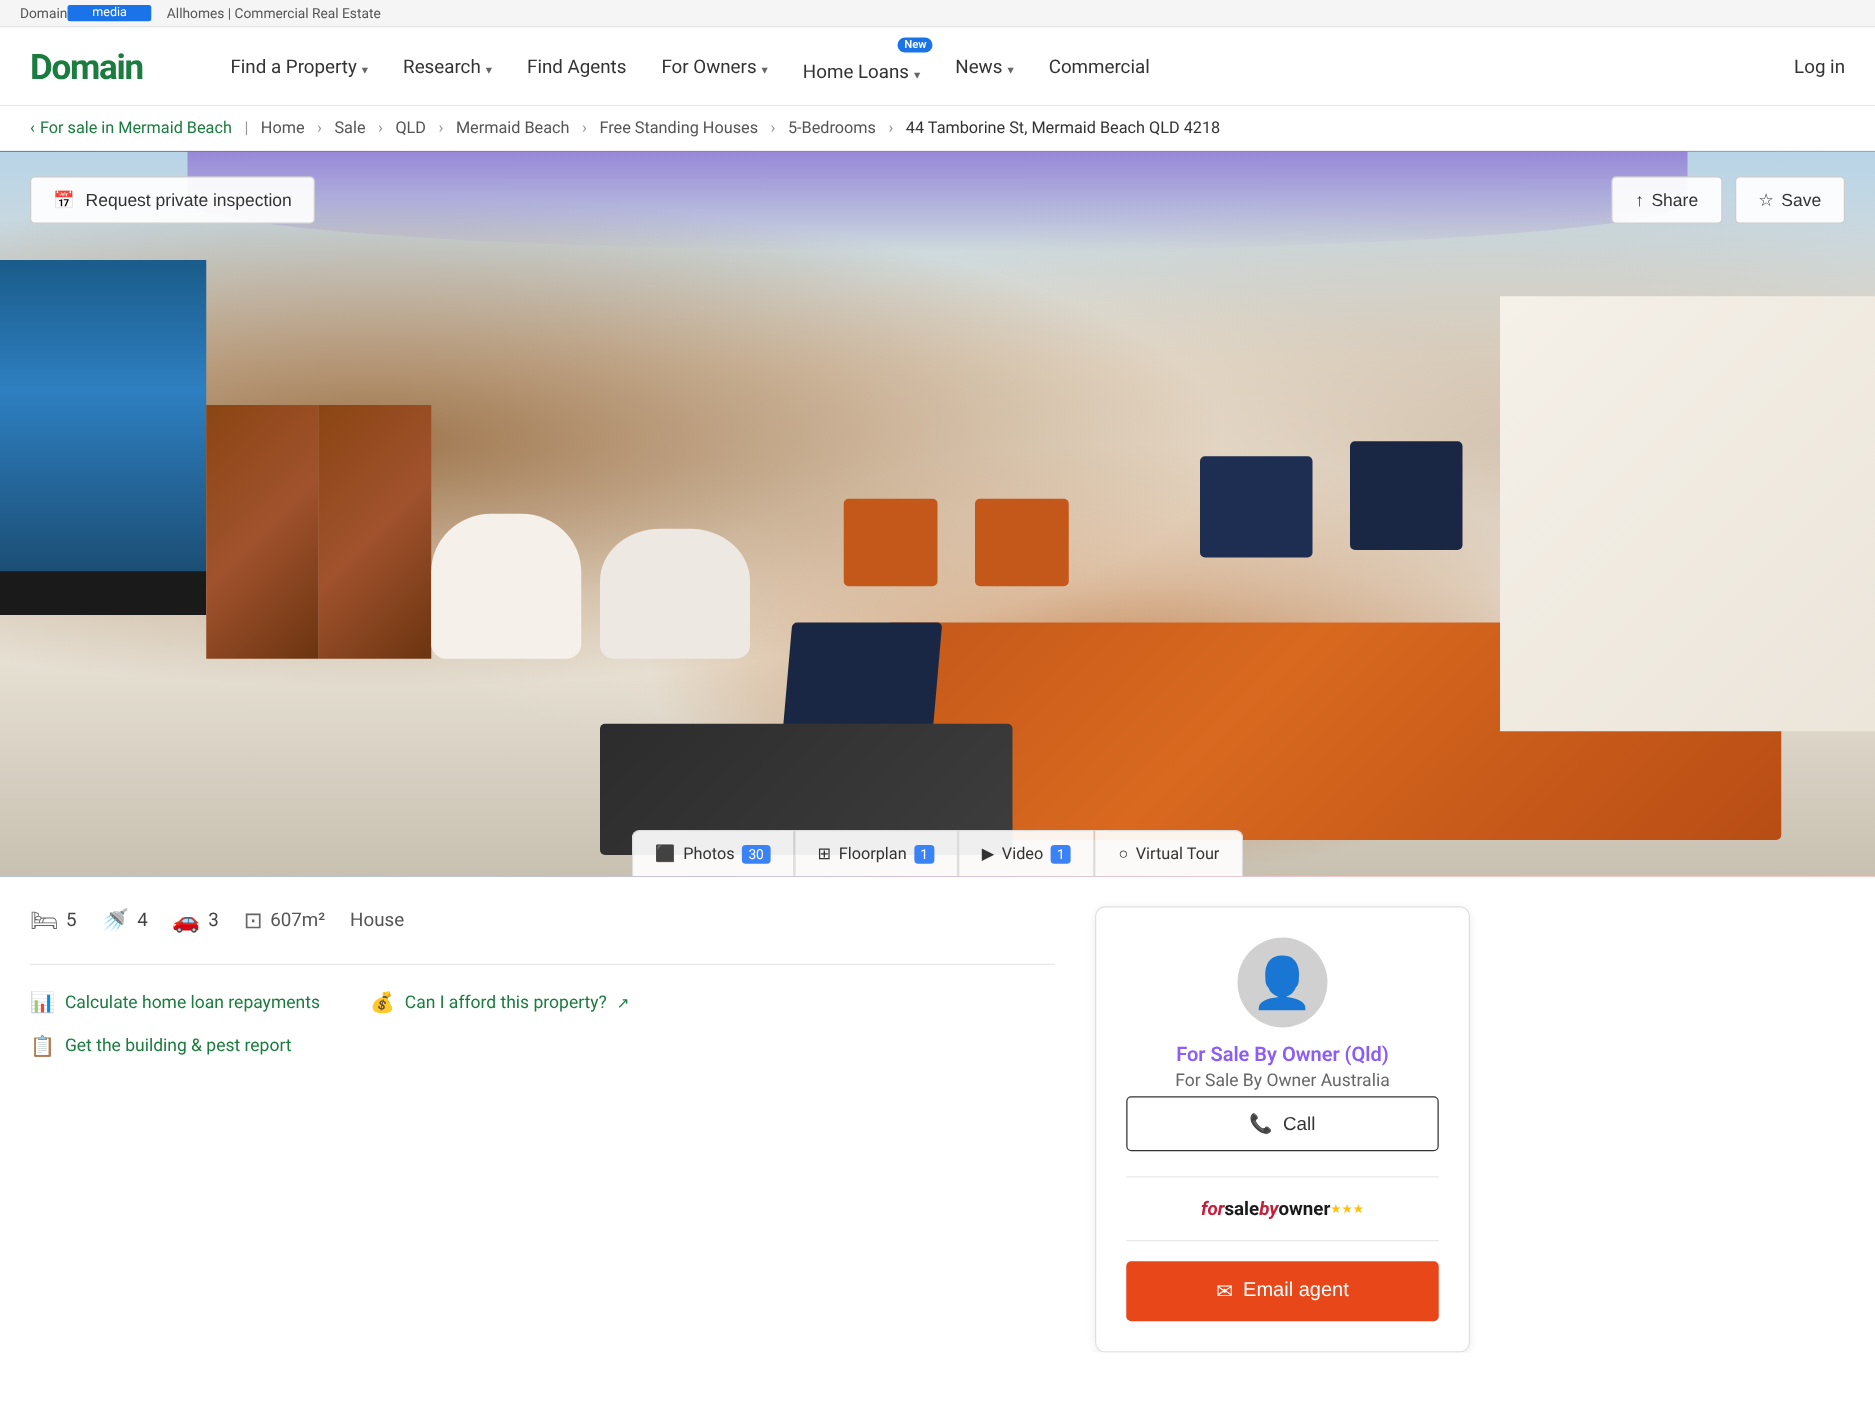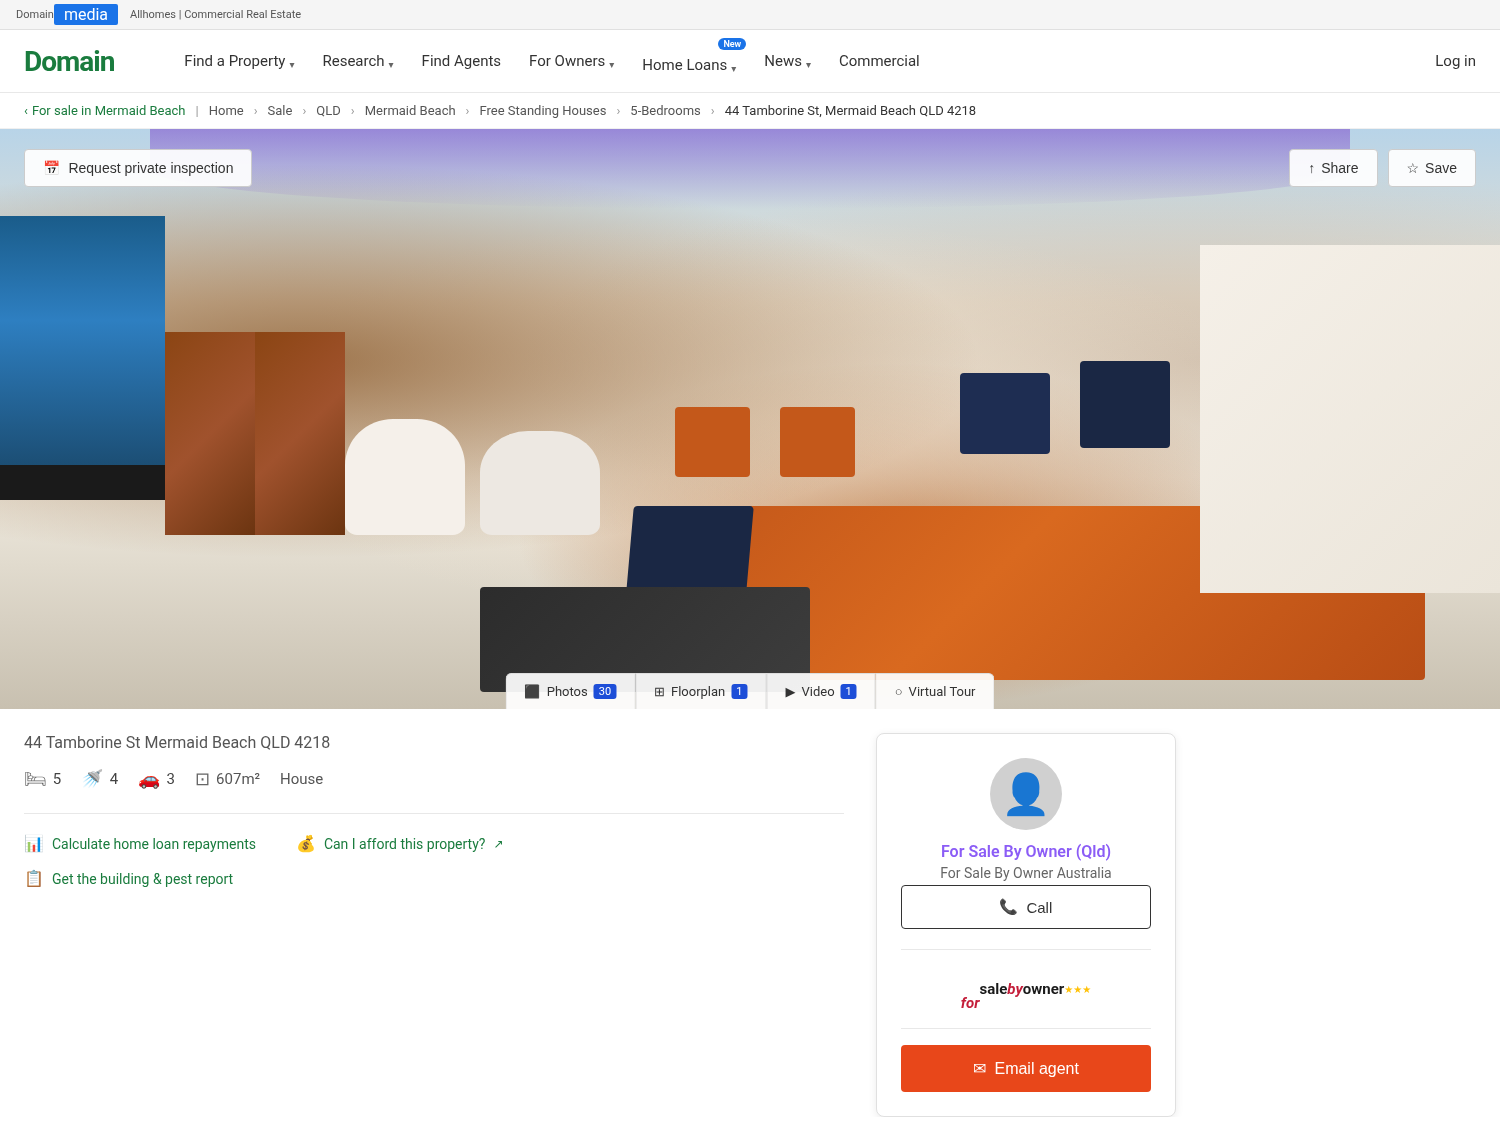--- a/index.html
+++ b/index.html
@@ -17,22 +17,22 @@
       color: #555;
     }
     .top-bar-domain-media {
       display: flex;
       align-items: center;
       gap: 0;
     }
     .media-badge {
       background: #1a73e8;
       color: #fff;
-      font-size: 16px;
-      padding: 1px 10px;
+      font-size: 10px;
+      padding: 1px 20px;
       border-radius: 2px;
       margin-left: 0;
     }
     .domain-word {
       font-size: 11px;
       color: #555;
     }
     .top-bar-links {
       color: #555;
       font-size: 11px;
@@ -213,21 +213,21 @@
       font-size: 13px;
       cursor: pointer;
       display: flex;
       align-items: center;
       gap: 6px;
       color: #333;
     }
     .media-tab:first-child { border-radius: 6px 0 0 0; }
     .media-tab:last-child { border-radius: 0 6px 0 0; }
     .media-tab .tab-count {
-      background: #1d4ed8;
+      background: #3b82f6;
       color: #fff;
       font-size: 11px;
       padding: 1px 5px;
       border-radius: 3px;
     }
 
     
     .main-content {
       display: flex;
       padding: 0 24px;
@@ -369,21 +369,21 @@
       color: #333;
       margin-bottom: 20px;
     }
     .forsalebyowner-logo {
       display: flex;
       align-items: center;
       justify-content: center;
       font-size: 15px;
       color: #333;
     }
-    .fsbo-for { color: #c41e3a; font-style: italic; font-weight: 700; margin-top: 28px; }
+    .fsbo-for { color: #c41e3a; font-style: italic; font-weight: 700; }
     .fsbo-sale { color: #1a1a1a; font-weight: 700; }
     .fsbo-by { color: #c41e3a; font-style: italic; font-weight: 700; }
     .fsbo-owner { color: #1a1a1a; font-weight: 700; }
     .fsbo-star { color: #ffc107; font-size: 10px; }
 
     .divider-horizontal {
       height: 1px;
       background: #e8e8e8;
       margin: 16px 0;
     }
@@ -540,21 +540,20 @@
       <div class="media-tab">
         <span>○</span>
         <span>Virtual Tour</span>
       </div>
     </div>
   </div>
 
   <div class="main-content">
 
     <div class="property-details">
-      <div class="property-address">44 Tamborine St Mermaid Beach QLD 4218</div>
 
       <div class="property-features">
         <div class="feature-item">
           <span class="feature-icon">🛏</span>
           <span>5</span>
         </div>
         <div class="feature-item">
           <span class="feature-icon">🚿</span>
           <span>4</span>
         </div>

